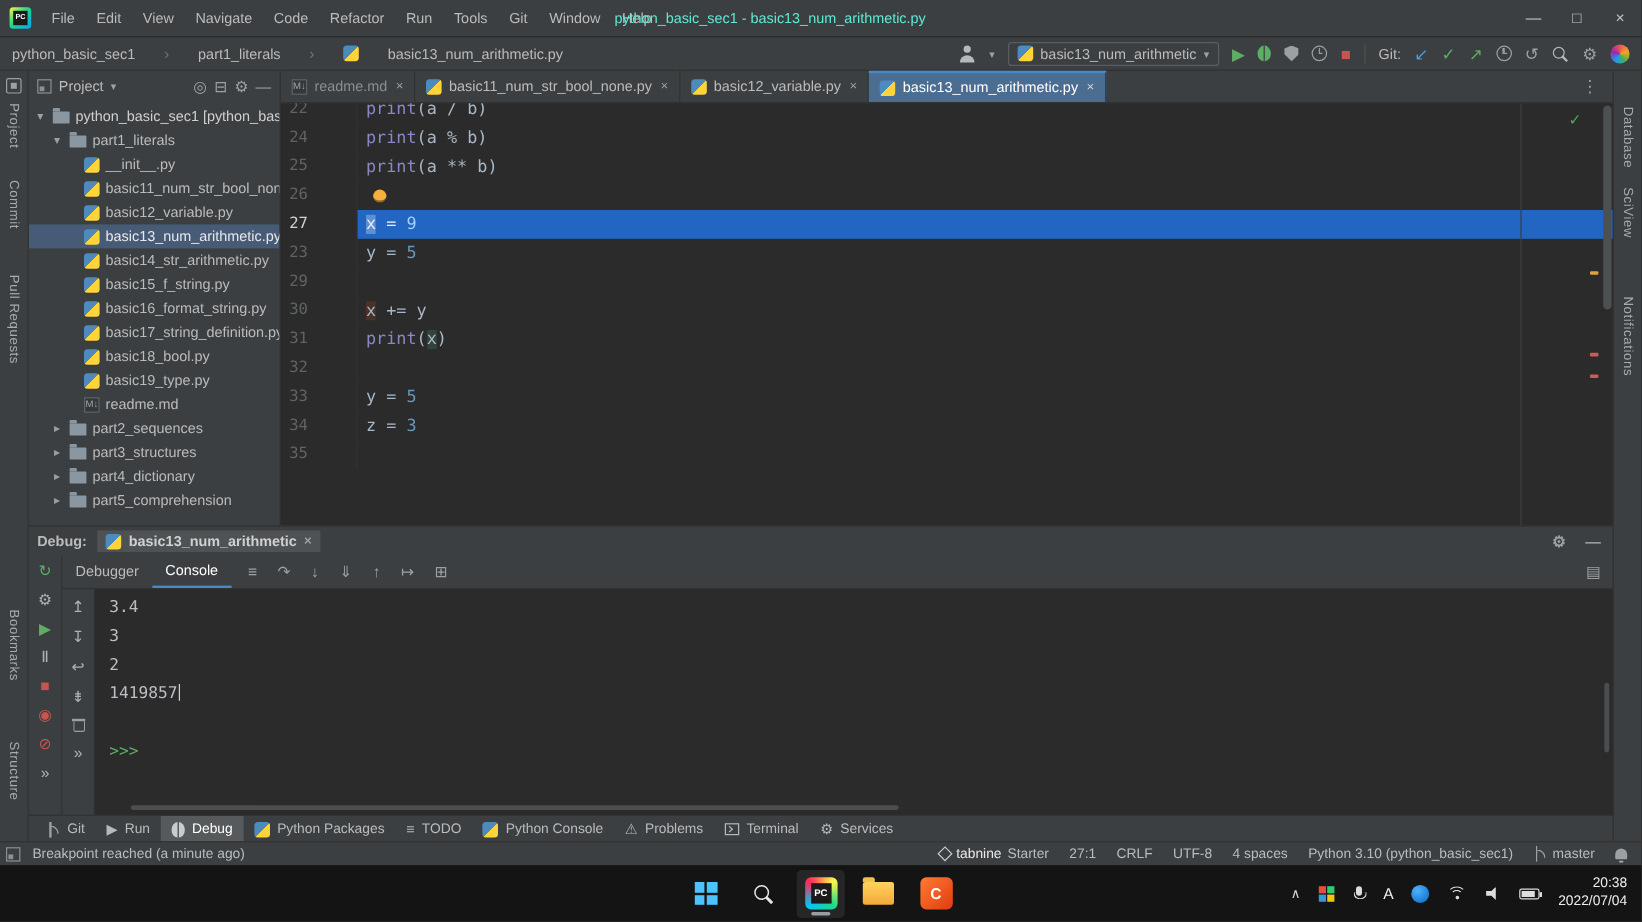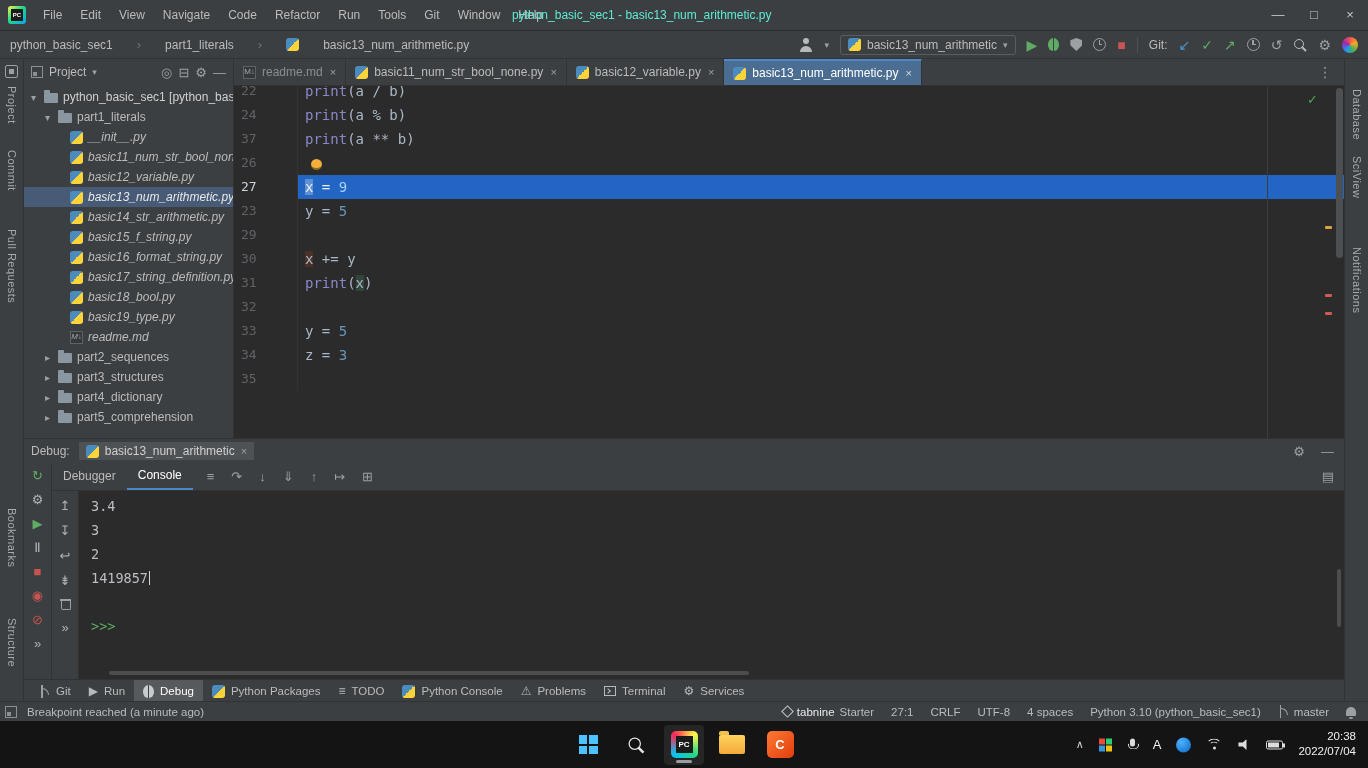--- a/index.html
+++ b/index.html
@@ -77,21 +77,21 @@
 
   
   .project-panel { flex:0 0 210px; background:#3c3f41; border-right:1px solid #323232; display:flex; flex-direction:column; overflow:hidden; }
   .pp-header { flex:0 0 26px; display:flex; align-items:center; gap:6px; padding:0 7px; }
   .pp-header .grow { flex:1; }
   .pp-hico { color:#9da0a3; font-size:13px; }
   .tree { flex:1; overflow:hidden; padding-top:2px; white-space:nowrap; }
   .trow { height:20px; display:flex; align-items:center; gap:5px; color:#bbb; padding-left:4px; }
   .trow .chev { width:11px; color:#9da0a3; font-size:10px; text-align:center; flex:0 0 11px; }
   .trow.lvl1 { padding-left:18px; }
-  .trow.lvl2 { padding-left:46px;font-style:italic; }
+  .trow.lvl2 { padding-left:46px; }
   .trow.selected { background:#475b77; color:#e8e8e8; }
   .trow.root .tl { color:#d0d0d0; }
 
   
   .editor-col { flex:1; display:flex; flex-direction:column; min-width:0; background:#2b2b2b; }
   .tabbar { flex:0 0 27px; background:#3c3f41; border-bottom:1px solid #323232; display:flex; align-items:stretch; }
   .tab { display:flex; align-items:center; gap:6px; padding:0 9px; border-right:1px solid #323232; color:#bbb; }
   .tab .x { color:#9da0a3; font-size:11px; margin-left:1px; }
   .tab.active { background:#4a6d91; color:#fff; border-top:2px solid #4a88c7; }
   .tab.active .x { color:#d6d9dc; }
@@ -114,21 +114,21 @@
   .guide { position:absolute; top:0; bottom:0; left:1033px; width:1px; background:#3b3e40; }
   .vsb-thumb { position:absolute; right:1px; top:2px; width:7px; height:170px; background:#4d5052; border-radius:4px; }
   .analysis-ok { position:absolute; right:26px; top:6px; color:#4fa65a; font-size:13px; font-family:"Liberation Sans",sans-serif; }
   .mark { position:absolute; right:12px; width:7px; height:3px; border-radius:1px; }
   .mark.yellow { top:140px; background:#d9a343; }
   .mark.red1 { top:208px; background:#cf5b56; }
   .mark.red2 { top:226px; background:#cf5b56; }
 
   
   .debug-panel { flex:0 0 241px; background:#3c3f41; border-top:1px solid #323232; display:flex; flex-direction:column; min-height:0; }
-  .dbg-header { flex:0 0 24px; display:flex; align-items:center; gap:9px; padding:0 10px 0 7px; }
+  .dbg-header { flex:0 0 24px; display:flex; align-items:center; gap:9px; padding:0 10px 0 7px;font-weight:bold; }
   .dbg-session { display:flex; align-items:center; gap:6px; background:#4e5254; padding:2px 7px; color:#d0d0d0; }
   .dbg-session .x { color:#9da0a3; font-size:11px; }
   .dbg-header-right { margin-left:auto; display:flex; gap:16px; color:#9da0a3; font-size:13px; }
   .dbg-body { flex:1; display:flex; min-height:0; }
   .dbg-col1 { flex:0 0 28px; display:flex; flex-direction:column; align-items:center; padding-top:5px; gap:9px; border-right:1px solid #323232; }
   .dbg-ic { font-size:13px; line-height:15px; height:15px; color:#afb1b3; text-align:center; }
   .dbg-main { flex:1; display:flex; flex-direction:column; min-width:0; }
   .dbg-toolbar { flex:0 0 27px; display:flex; align-items:center; border-bottom:1px solid #323232; padding-right:10px; }
   .dbg-tab { padding:0 11px; line-height:25px; color:#bbb; }
   .dbg-tab.sel { color:#fff; border-bottom:2px solid #4a88c7; }
@@ -388,21 +388,21 @@
             <div class="lines">
               <div class="eline">
                   <span class="ln">22</span>
                   <span class="lc"><span class="t-fn">print</span><span>(a / b)</span></span>
                 </div>
               <div class="eline">
                   <span class="ln">24</span>
                   <span class="lc"><span class="t-fn">print</span><span>(a % b)</span></span>
                 </div>
               <div class="eline">
-                  <span class="ln">37</span>
+                  <span class="ln">25</span>
                   <span class="lc"><span class="t-fn">print</span><span>(a ** b)</span></span>
                 </div>
               <div class="eline">
                   <span class="ln">26</span>
                   <span class="lc"><span class="bulb"></span></span>
                 </div>
               <div class="eline exec">
                   <span class="ln">27</span>
                   <span class="lc"><span class="w-caret">x</span><span> = </span><span class="t-num-exec">9</span></span>
                 </div>

